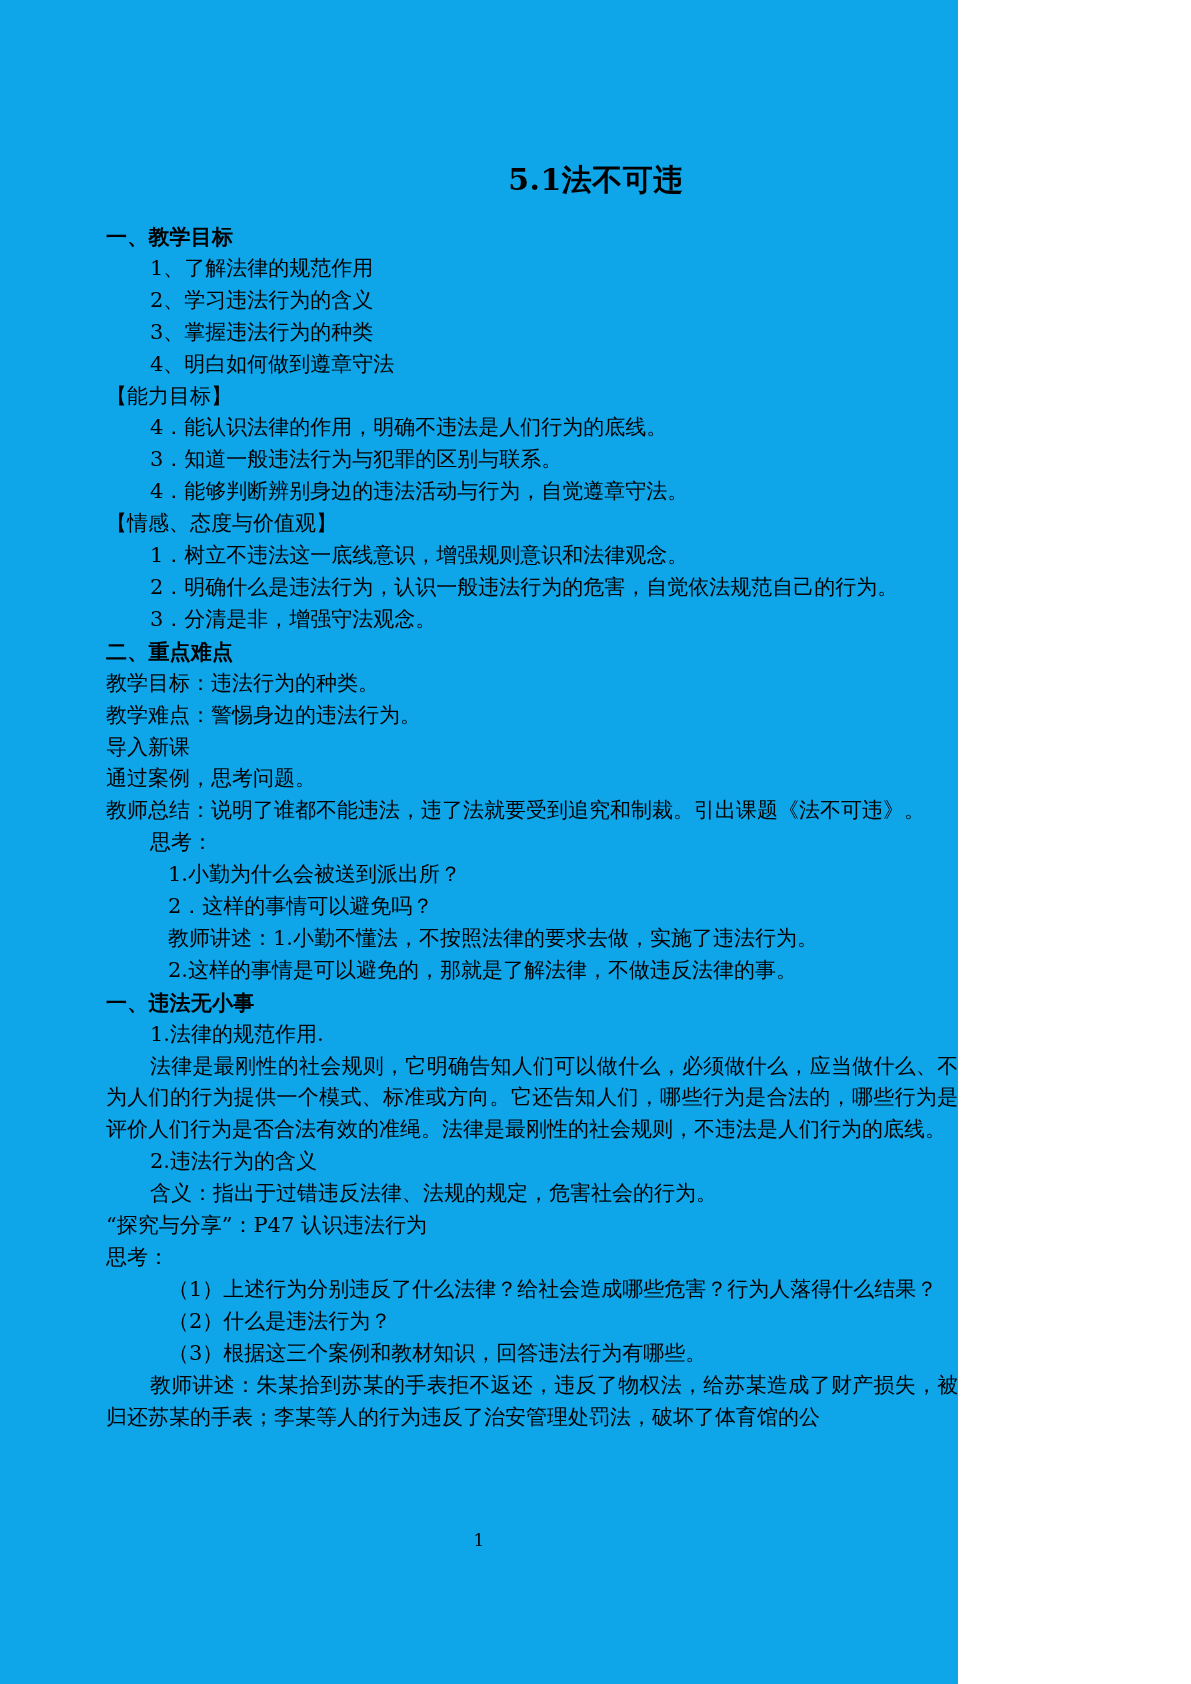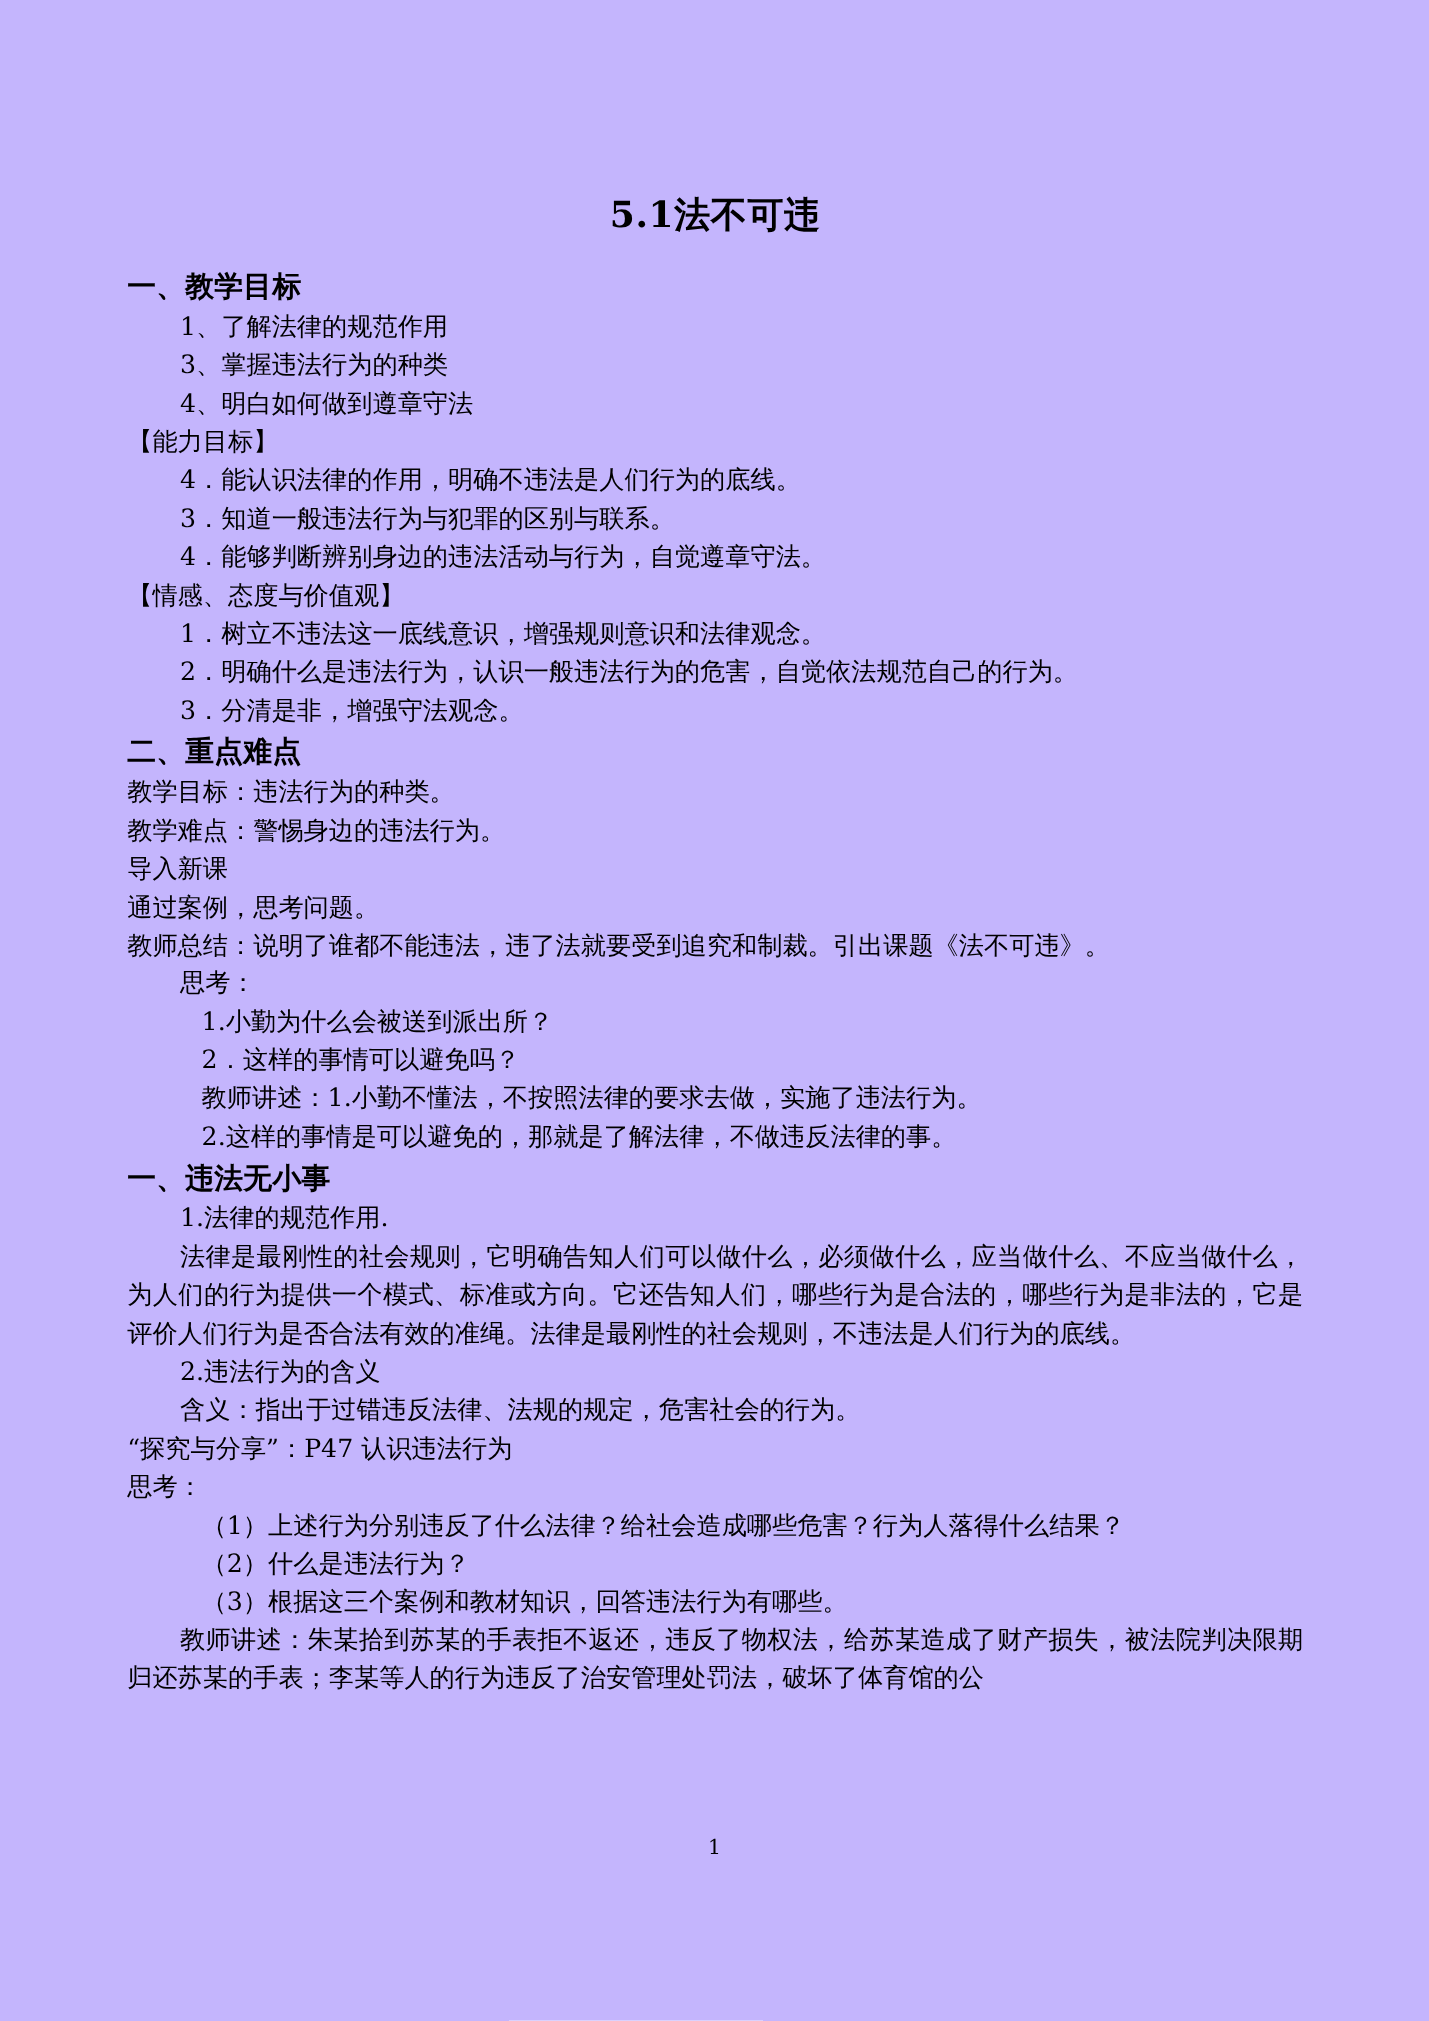--- a/index.html
+++ b/index.html
@@ -7,43 +7,43 @@
     padding: 0;
     background: #ffffff;
   }
   body {
     font-family: "DejaVu Serif", "Liberation Serif", serif;
     color: #000000;
     -webkit-font-smoothing: antialiased;
   }
   .page {
     position: relative;
-    width: 1191px;
+    width: 958px;
     height: 1684px;
     box-sizing: border-box;
-    background: #c4b5fd;
+    background: #0ea5e9;
     overflow: hidden;
   }
   .content {
     position: absolute;
     left: 106px;
     top: 160px;
     width: 980px;
   }
   .doc-title {
     text-align: center;
     font-size: 30px;
     font-weight: bold;
     letter-spacing: 0.5px;
     margin: 0 0 22px 0;
     line-height: 1.3;
     font-family: "DejaVu Serif", "Liberation Serif", serif;
   }
   .h-section {
-    font-size: 24px;
+    font-size: 21px;
     font-weight: bold;
     line-height: 1.52;
     margin: 0;
     letter-spacing: 0.2px;
   }
   .h-bracket {
     font-size: 21px;
     line-height: 1.52;
     margin: 0;
     font-weight: normal;
@@ -78,20 +78,21 @@
 </head>
 <body>
 
 <div class="page">
   <div class="content">
 
     <div class="doc-title">5.1法不可违</div>
 
     <div class="h-section">一、教学目标</div>
     <div class="line ind1">1、了解法律的规范作用</div>
+    <div class="line ind1">2、学习违法行为的含义</div>
     <div class="line ind1">3、掌握违法行为的种类</div>
     <div class="line ind1">4、明白如何做到遵章守法</div>
 
     <div class="h-bracket">【能力目标】</div>
     <div class="line ind1">4．能认识法律的作用，明确不违法是人们行为的底线。</div>
     <div class="line ind1">3．知道一般违法行为与犯罪的区别与联系。</div>
     <div class="line ind1">4．能够判断辨别身边的违法活动与行为，自觉遵章守法。</div>
 
     <div class="h-bracket">【情感、态度与价值观】</div>
     <div class="line ind1">1．树立不违法这一底线意识，增强规则意识和法律观念。</div>

